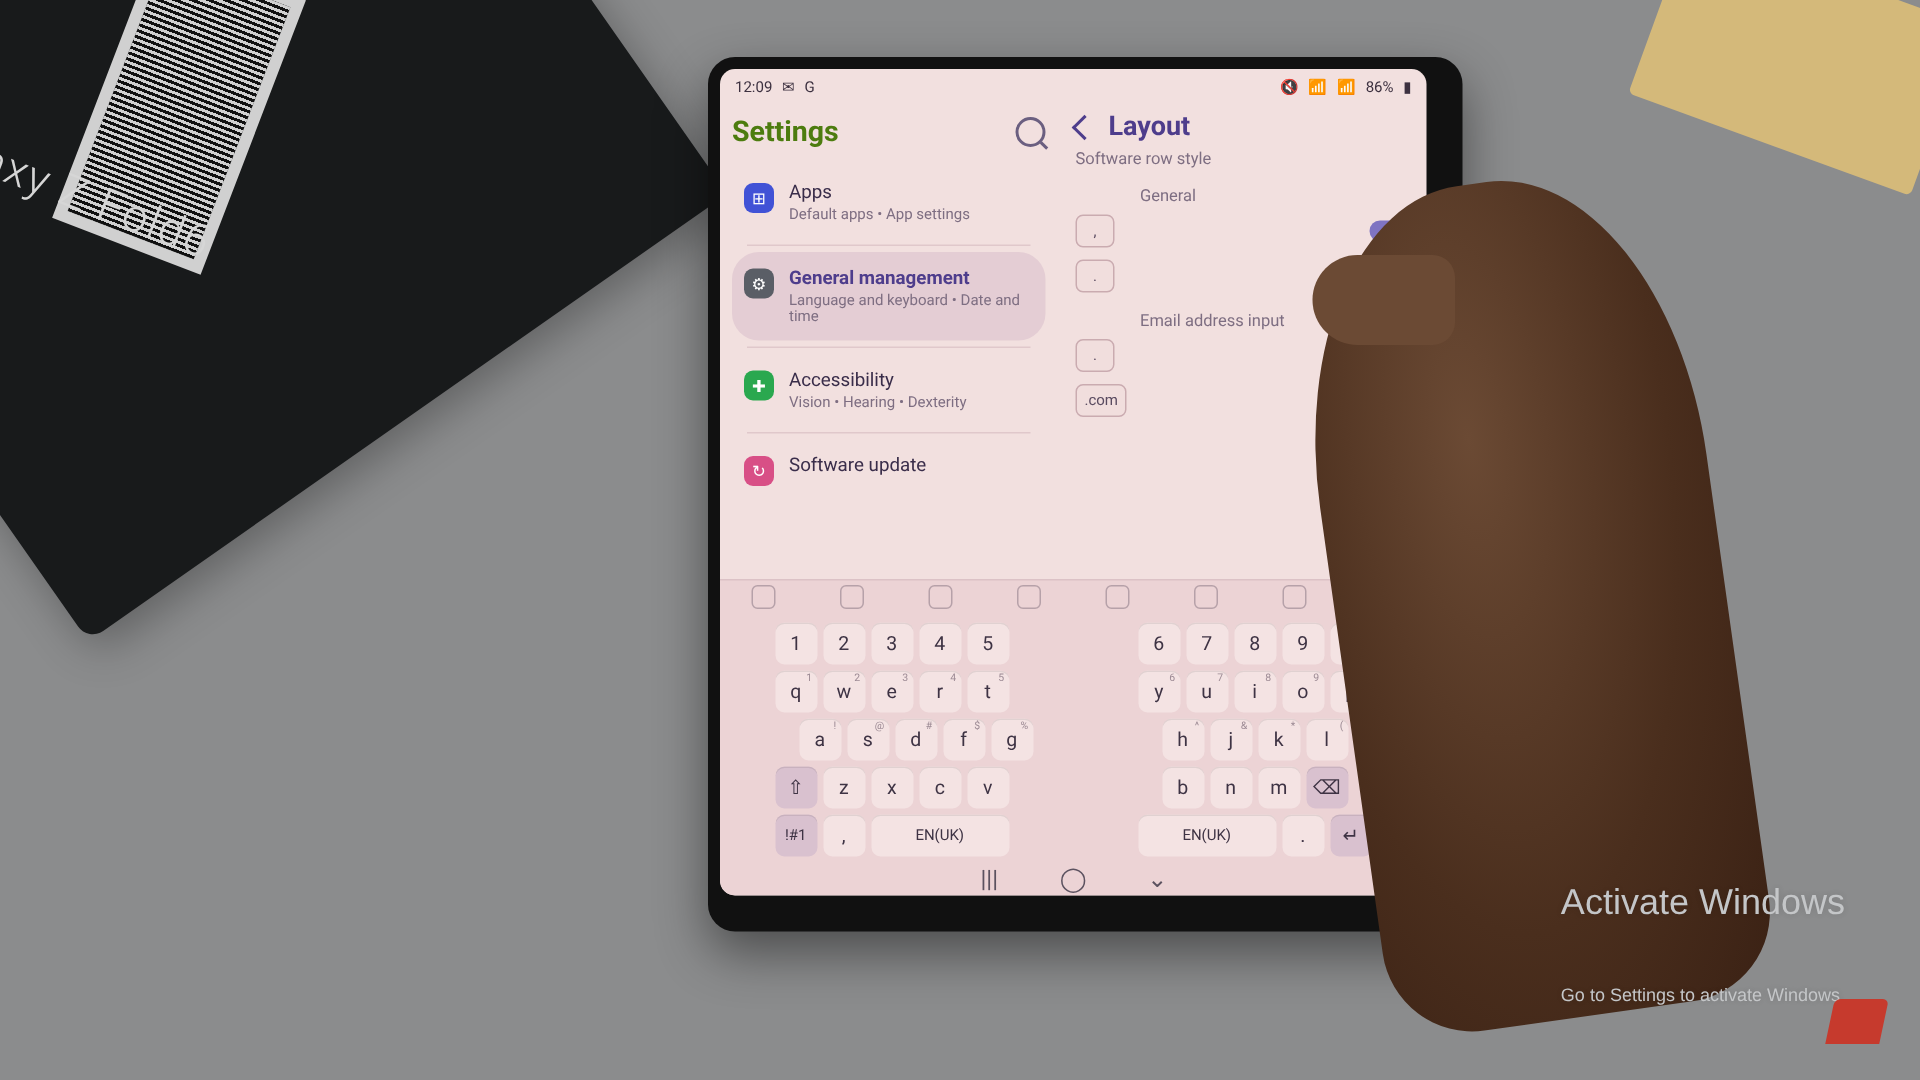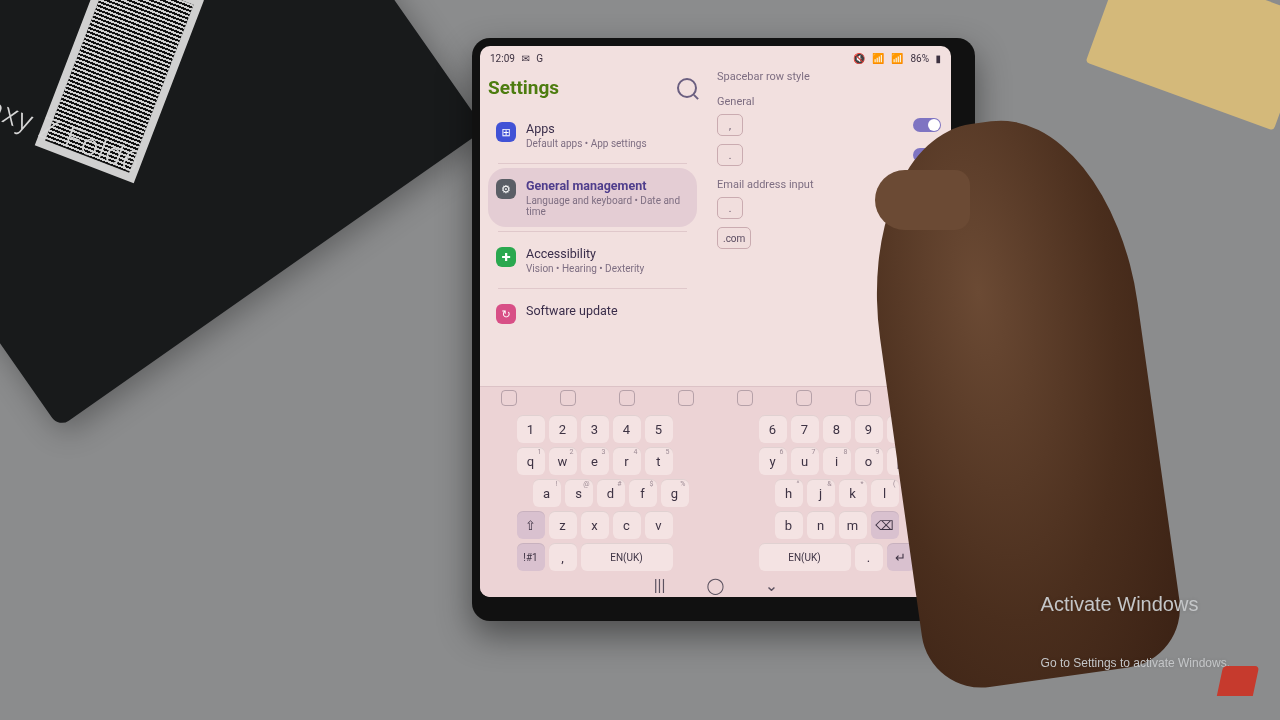--- a/index.html
+++ b/index.html
@@ -43,21 +43,21 @@
   .ic-upd  { background:#d84f86; }
   .item .labels .title { font-size:12.5px; color:#3a2d4a; }
   .item.sel .labels .title { color:#4e3d8c; font-weight:700; }
   .item .labels .sub { font-size:10px; color:#7e6e82; margin-top:2px; }
 
   
   .rhead { display:flex; align-items:center; gap:10px; margin:6px 0 4px; }
   .back { width:10px; height:10px; border-left:2px solid #4e3d8c; border-bottom:2px solid #4e3d8c; transform:rotate(45deg); }
   .rtitle { color:#4e3d8c; font-size:18px; font-weight:700; }
   .crumb { font-size:11px; color:#7e6e82; margin-top:2px; }
-  .section-label { font-size:11px; color:#7e6e82; margin-top:12px; margin-bottom:6px; }
+  .section-label { font-size:11px; color:#7e6e82; margin-top:12px; margin-bottom:6px;margin-left:43px; }
 
   .togrow { display:flex; align-items:center; justify-content:space-between; margin-bottom:8px; }
   .keychip { min-width:14px; height:20px; padding:0 5px; border:1px solid #caabb0; border-radius:5px; font-size:10px; color:#5a4b60; background:#f1dedd; display:flex; align-items:center; justify-content:center; }
   .toggle { width:28px; height:14px; border-radius:8px; background:#7f74c2; position:relative; }
   .toggle:after { content:""; position:absolute; right:1px; top:1px; width:12px; height:12px; background:#fff; border-radius:50%; }
 
   
   .kbd-wrap { position:absolute; left:0; right:0; bottom:0; background:#ecd3d5; }
   .kbd-toolbar { display:flex; justify-content:space-around; align-items:center; height:22px; border-top:1px solid #dcc2c6; }
   .kbd-toolbar .ticon { width:14px; height:14px; border:1.5px solid #9f8c96; border-radius:4px; opacity:.7; }
@@ -70,21 +70,21 @@
   .key .hint { position:absolute; top:1px; right:3px; font-size:7px; color:#9d8b95; }
   .key.fn { background:#d9c1cf; }
   .key.wide { width:92px; font-size:10px; }
   .key.sym { width:28px; font-size:10px; }
 
   .navbar { display:flex; justify-content:center; gap:40px; padding:4px 0 6px; }
   .navbtn { width:16px; height:12px; display:flex; align-items:center; justify-content:center; color:#5c5260; }
 
   
   .wm { position:absolute; right:50px; bottom:50px; color:#c4c6c8; font-family:"Segoe UI",sans-serif; z-index:5; text-align:left; text-shadow:0 0 4px rgba(0,0,0,.12); }
-  .wm .t { font-size:20px; }
+  .wm .t { font-size:24px; }
   .wm .s { font-size:12px;margin-top:40px; }
   .wm-badge { position:absolute; right:24px; bottom:24px; width:36px; height:30px; background:#c63a2d; border-radius:4px 4px 0 0; transform:skewX(-12deg); z-index:5; }
 </style>
 </head>
 <body>
 
 <div class="box">
   <div class="box-barcode"></div>
   <div class="box-label">Galaxy Z Fold6</div>
 </div>
@@ -147,21 +147,25 @@
 
         <div class="item">
           <div class="icon ic-upd">↻</div>
           <div class="labels">
             <div class="title">Software update</div>
           </div>
         </div>
       </div>
 
       <div class="rightpane">
-        <div class="crumb">Spacebar row style</div>
+        <div class="rhead">
+          <div class="back"></div>
+          <div class="rtitle">Layout</div>
+        </div>
+        <div class="crumb">Software row style</div>
 
         <div class="section-label">General</div>
         <div class="togrow">
           <div class="keychip">,</div>
           <div class="toggle"></div>
         </div>
         <div class="togrow">
           <div class="keychip">.</div>
           <div class="toggle"></div>
         </div>

